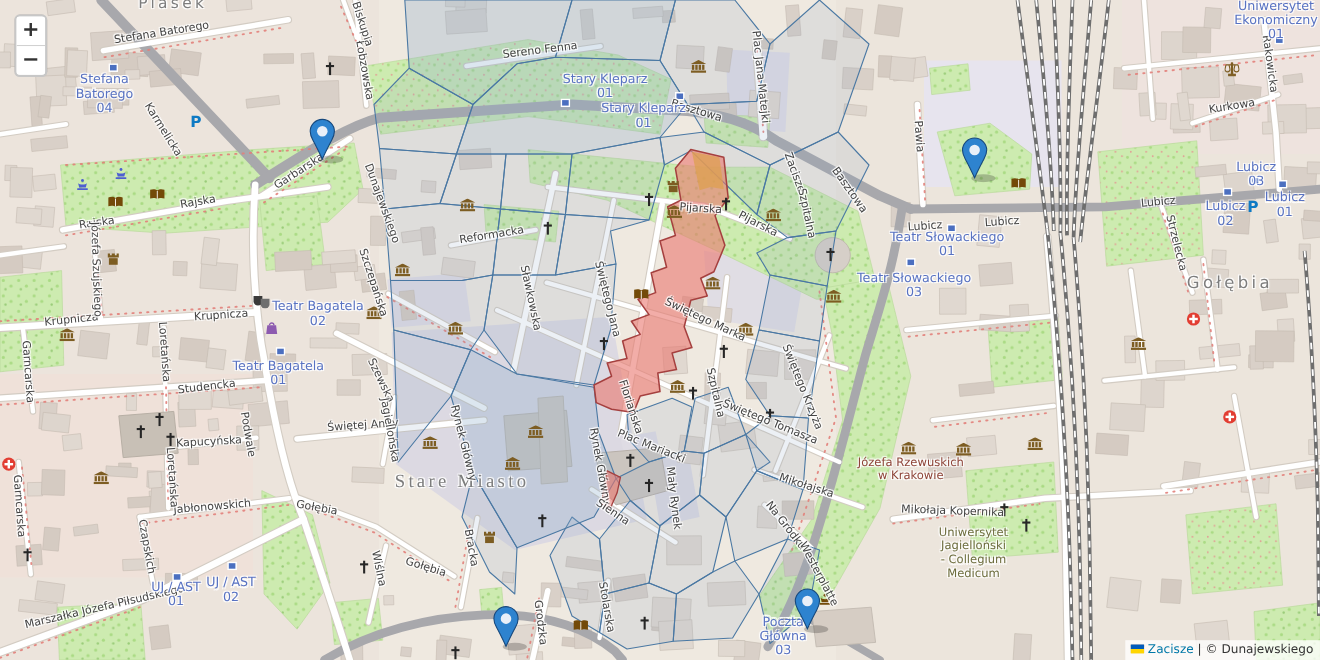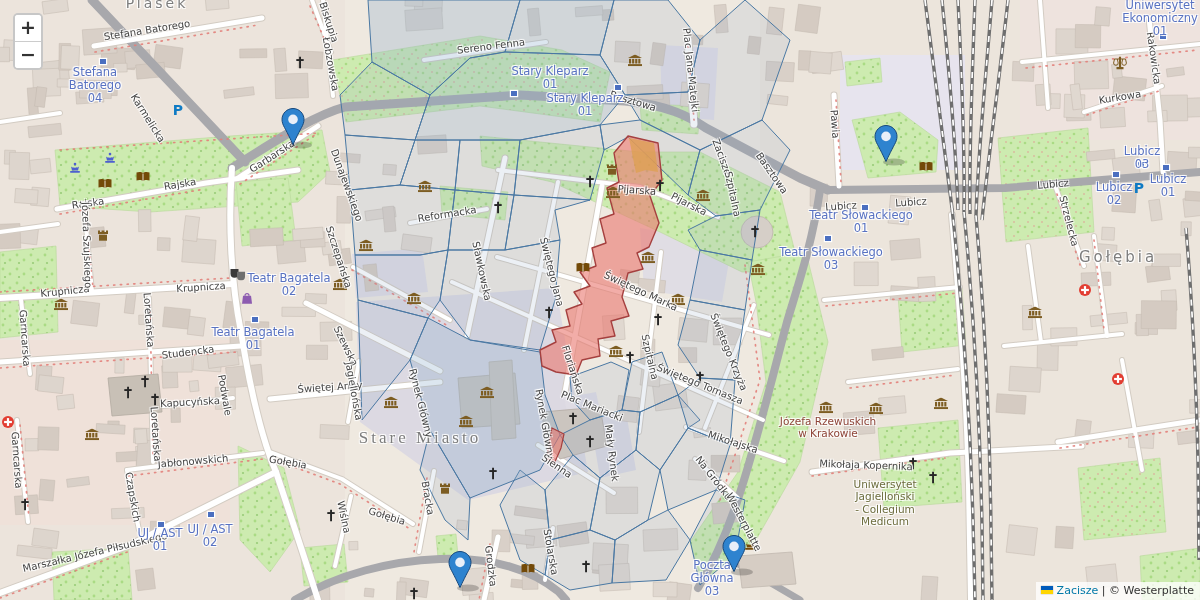--- a/index.html
+++ b/index.html
@@ -1110,15 +1110,15 @@
     </div>
 
   <div class="zoomctl">
     <a>+</a>
     <a>−</a>
   </div>
 
   <div class="attrib">
     <span class="flag"><i class="ft"></i><i class="fb"></i></span><a>Zacisze</a>
     <span>|</span>
-    <span>© Westerplatte</span>
+    <span>© Dunajewskiego</span>
   </div>
 </div>
 
 </body></html>

